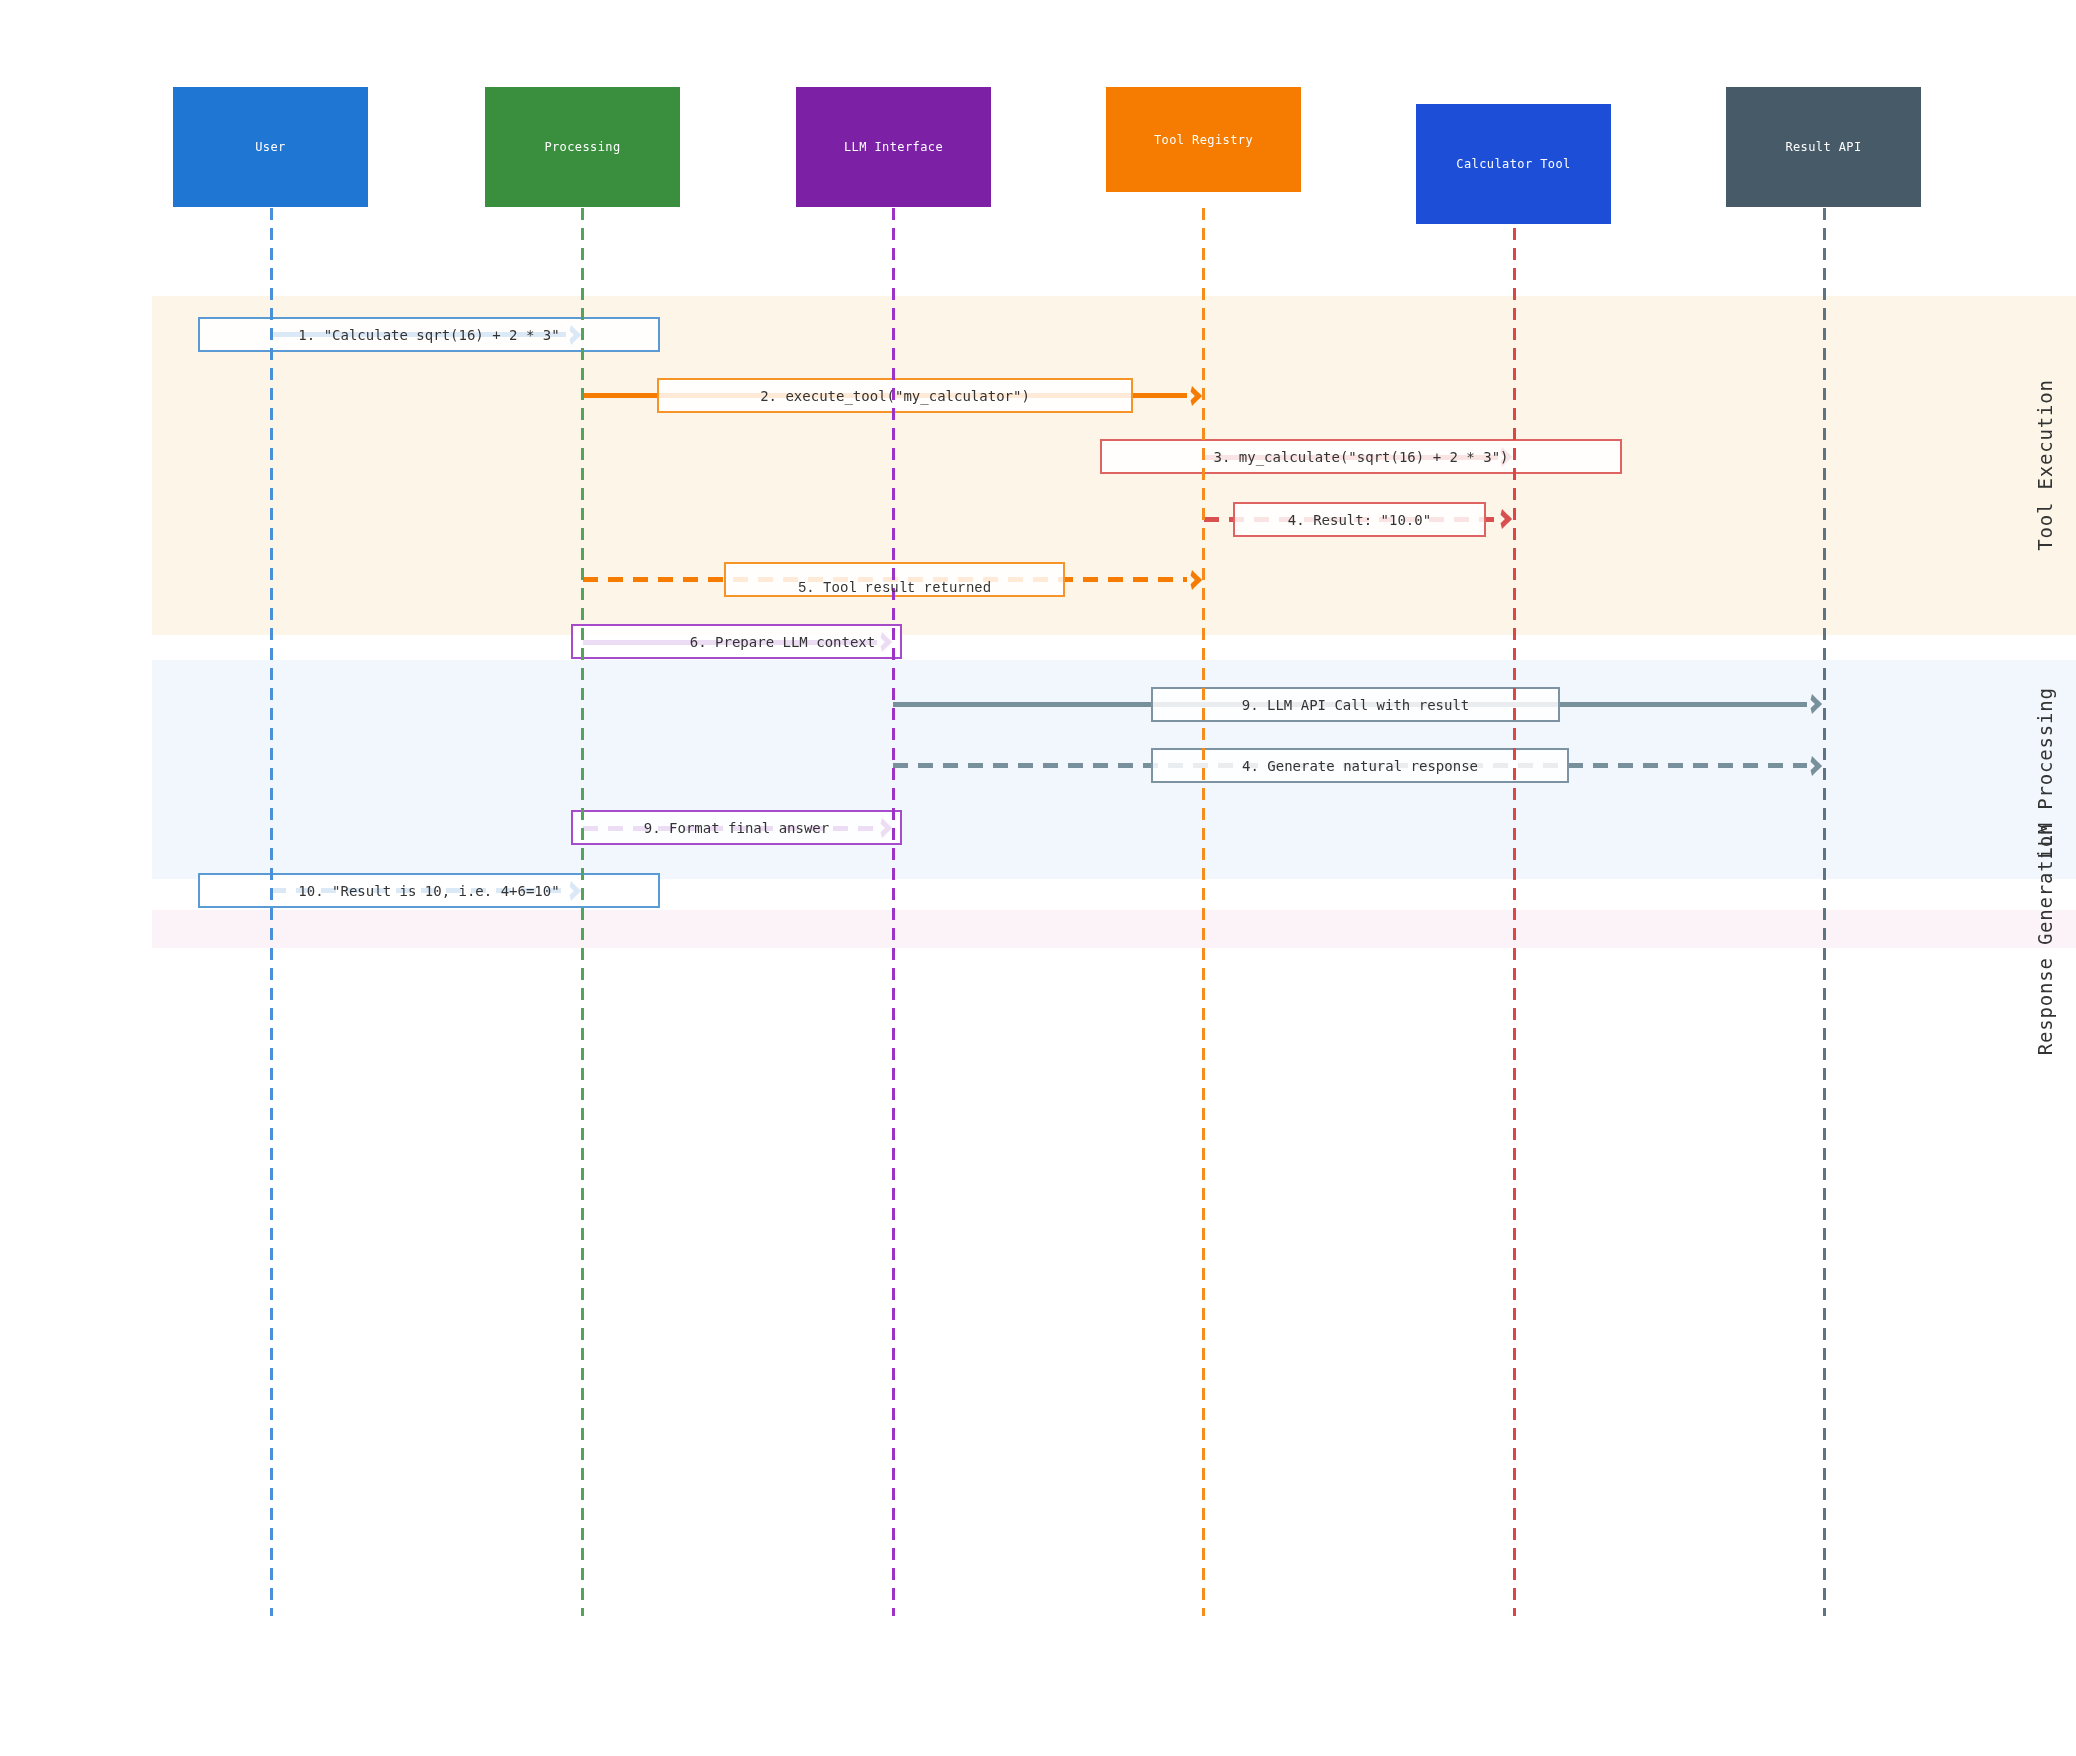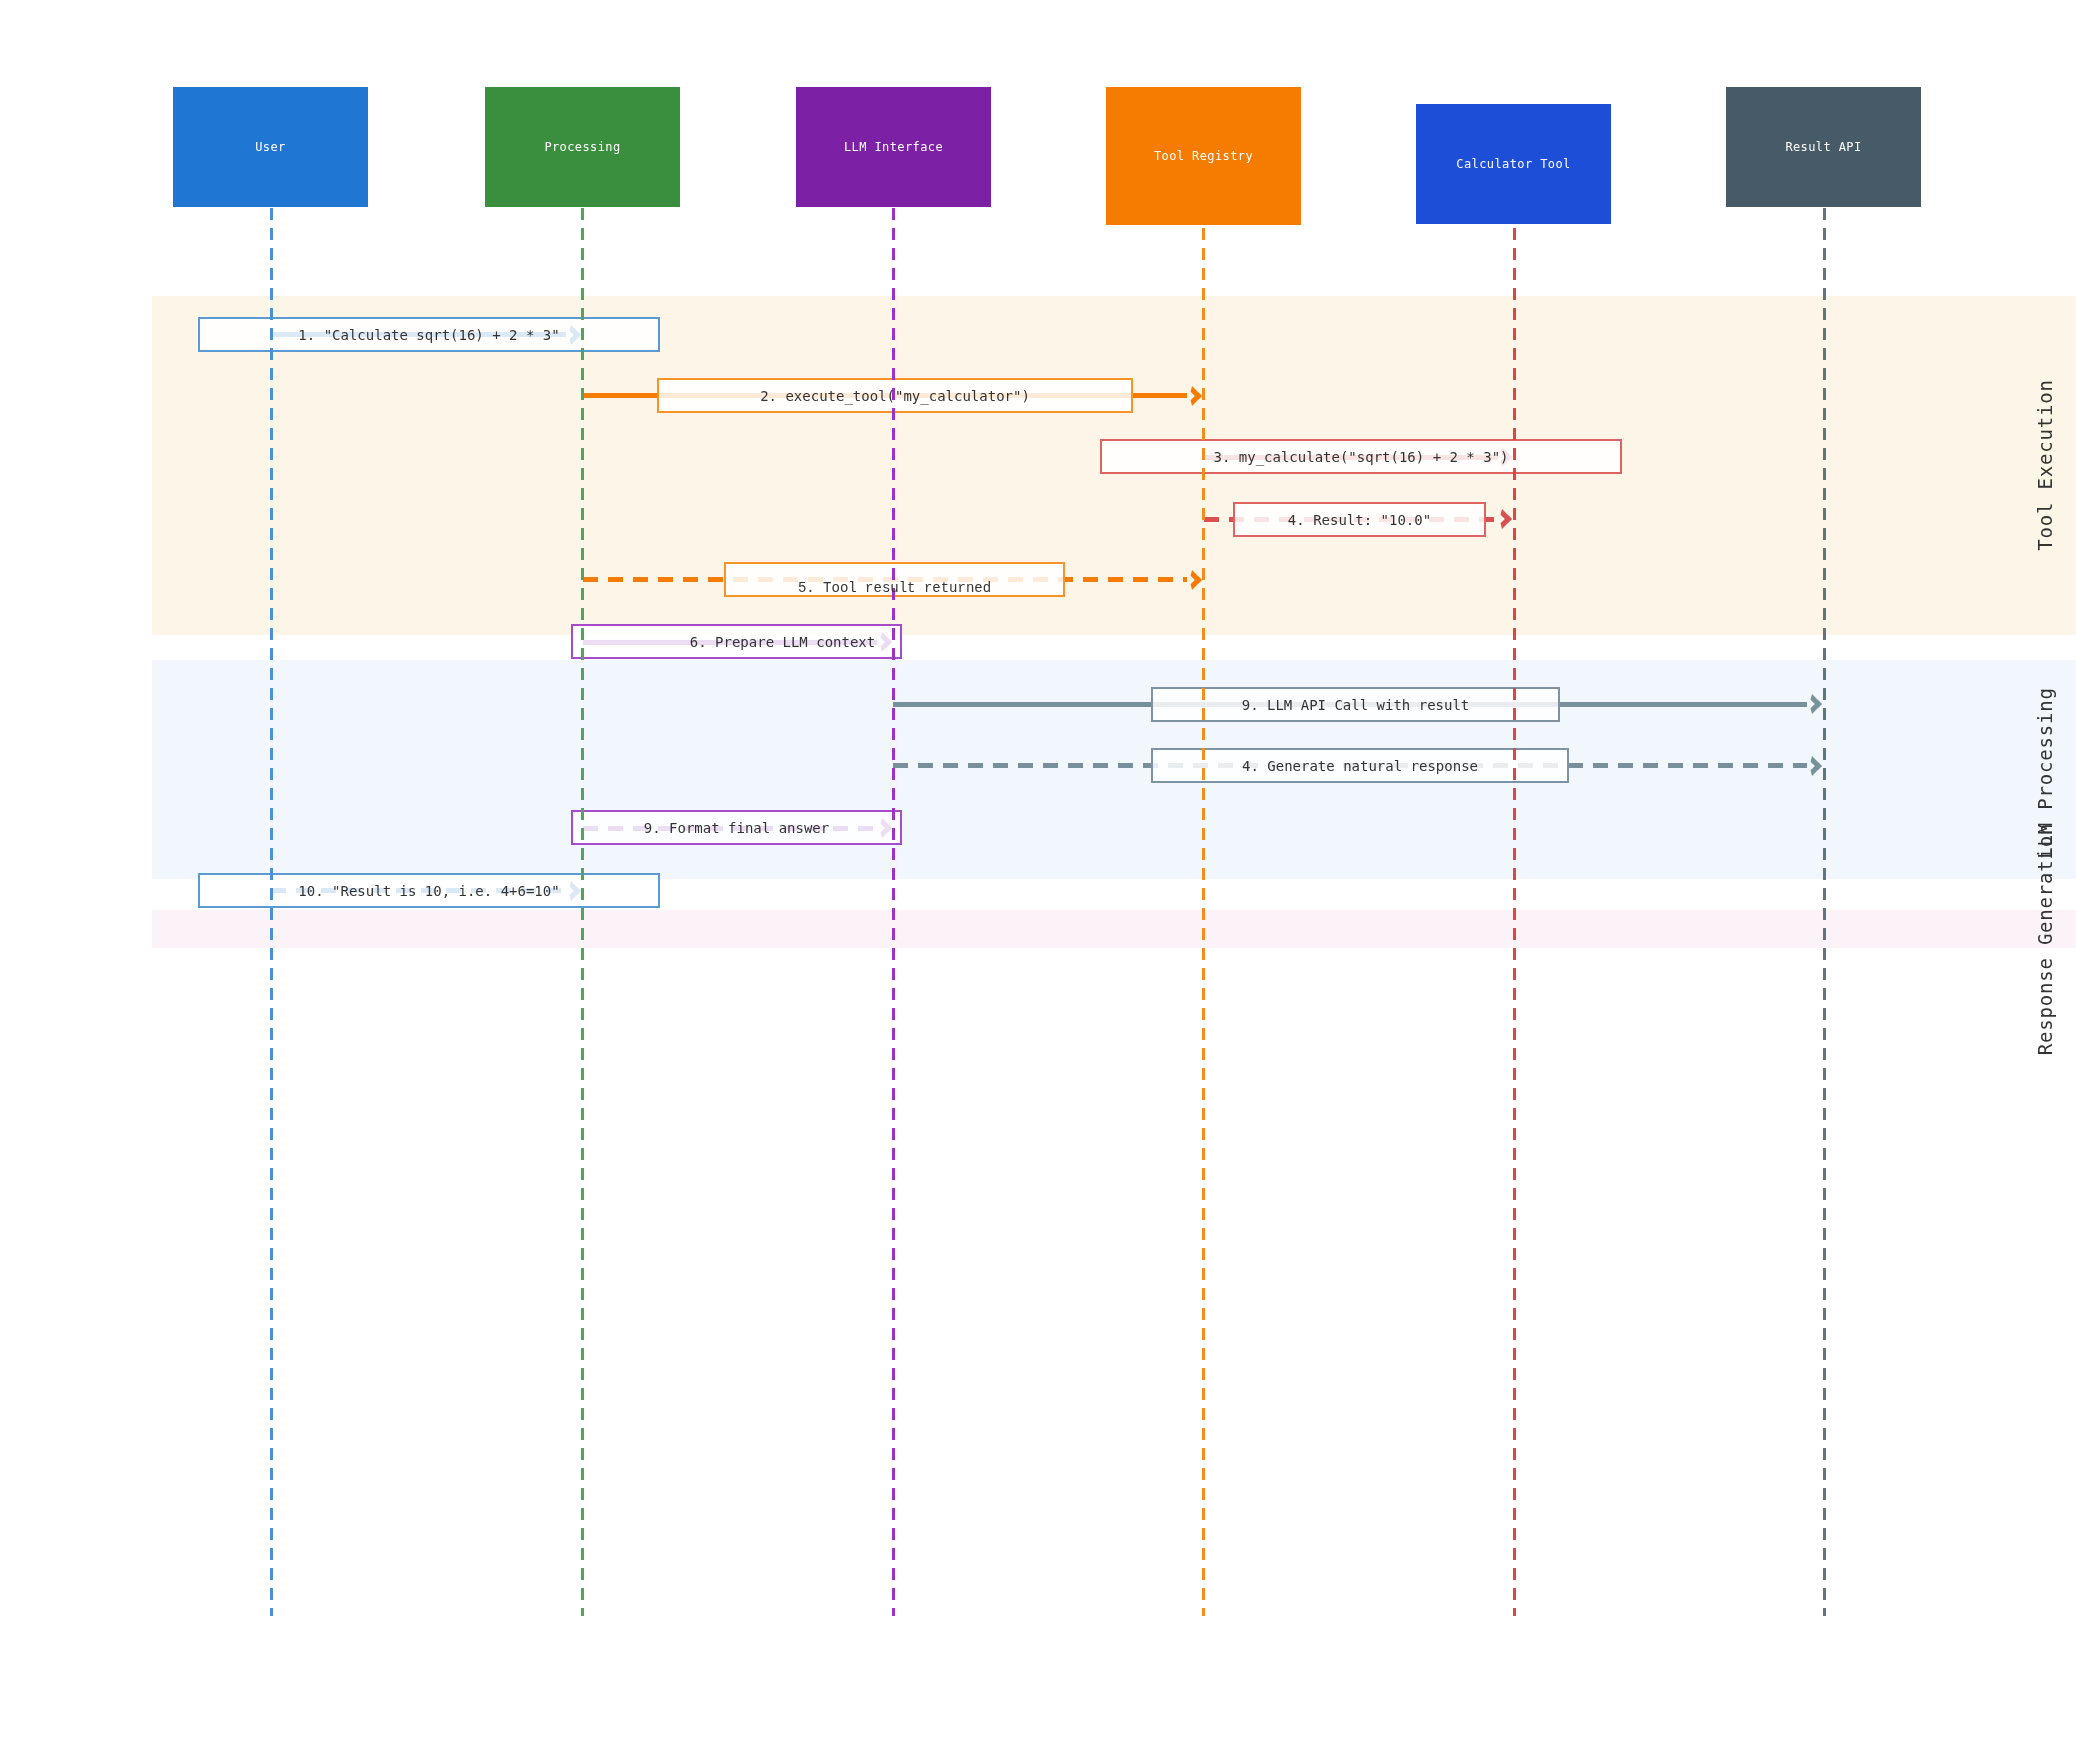--- a/index.html
+++ b/index.html
@@ -126,21 +126,21 @@
   <div id="layer-actors">
       <div class="actor-box" style="left: 173px; top: 87px; width: 195px; height: 120px; background: rgb(31, 118, 211);">
         <span class="actor-label">User</span>
       </div>
       <div class="actor-box" style="left: 485px; top: 87px; width: 195px; height: 120px; background: rgb(58, 143, 62);">
         <span class="actor-label">Processing</span>
       </div>
       <div class="actor-box" style="left: 796px; top: 87px; width: 195px; height: 120px; background: rgb(124, 33, 166); align-items: center;">
         <span class="actor-label">LLM Interface</span>
       </div>
-      <div class="actor-box" style="left: 1106px; top: 87px; width: 195px; height: 138px; background: rgb(245, 124, 0); align-items: center;">
+      <div class="actor-box" style="left: 1106px; top: 87px; width: 195px; height: 105px; background: rgb(245, 124, 0); align-items: center;">
         <span class="actor-label">Tool Registry</span>
       </div>
       <div class="actor-box" style="left: 1416px; top: 104px; width: 195px; height: 120px; background: #1d4ed8;">
         <span class="actor-label">Calculator Tool</span>
       </div>
       <div class="actor-box" style="left: 1726px; top: 87px; width: 195px; height: 120px; background: rgb(71, 90, 103);">
         <span class="actor-label">Result API</span>
       </div>
     </div>
   <div id="layer-phase-labels">

